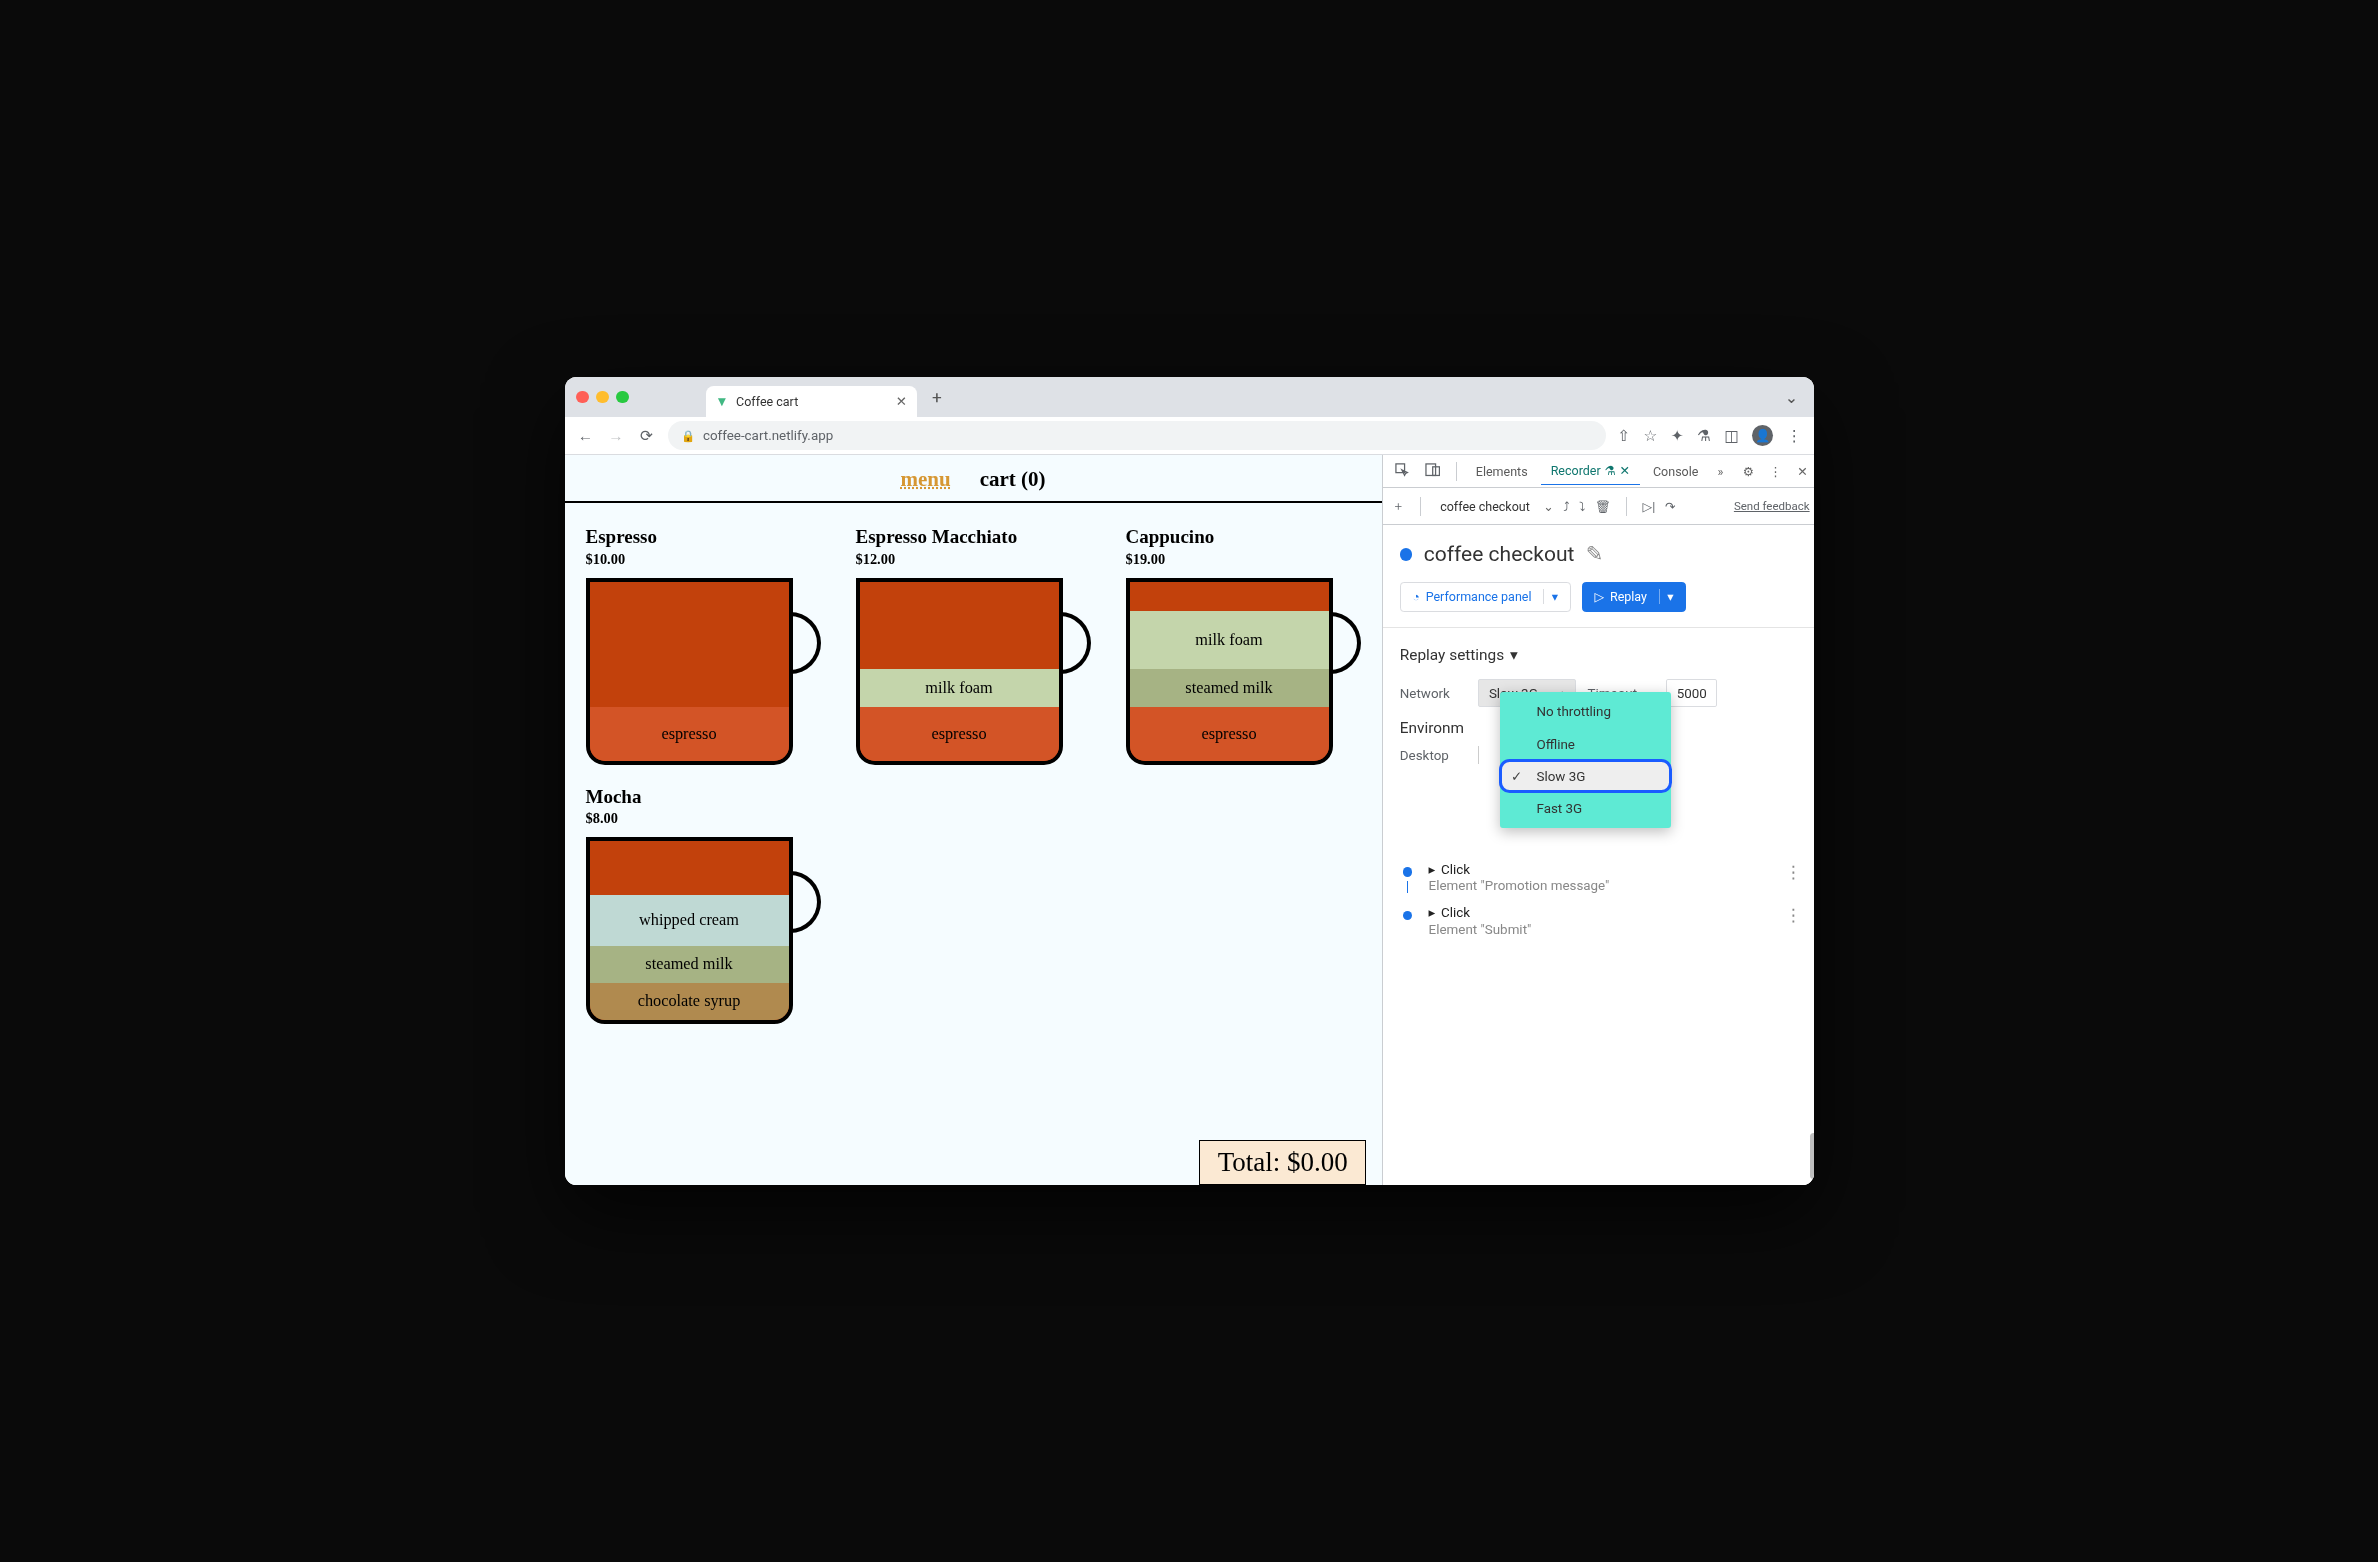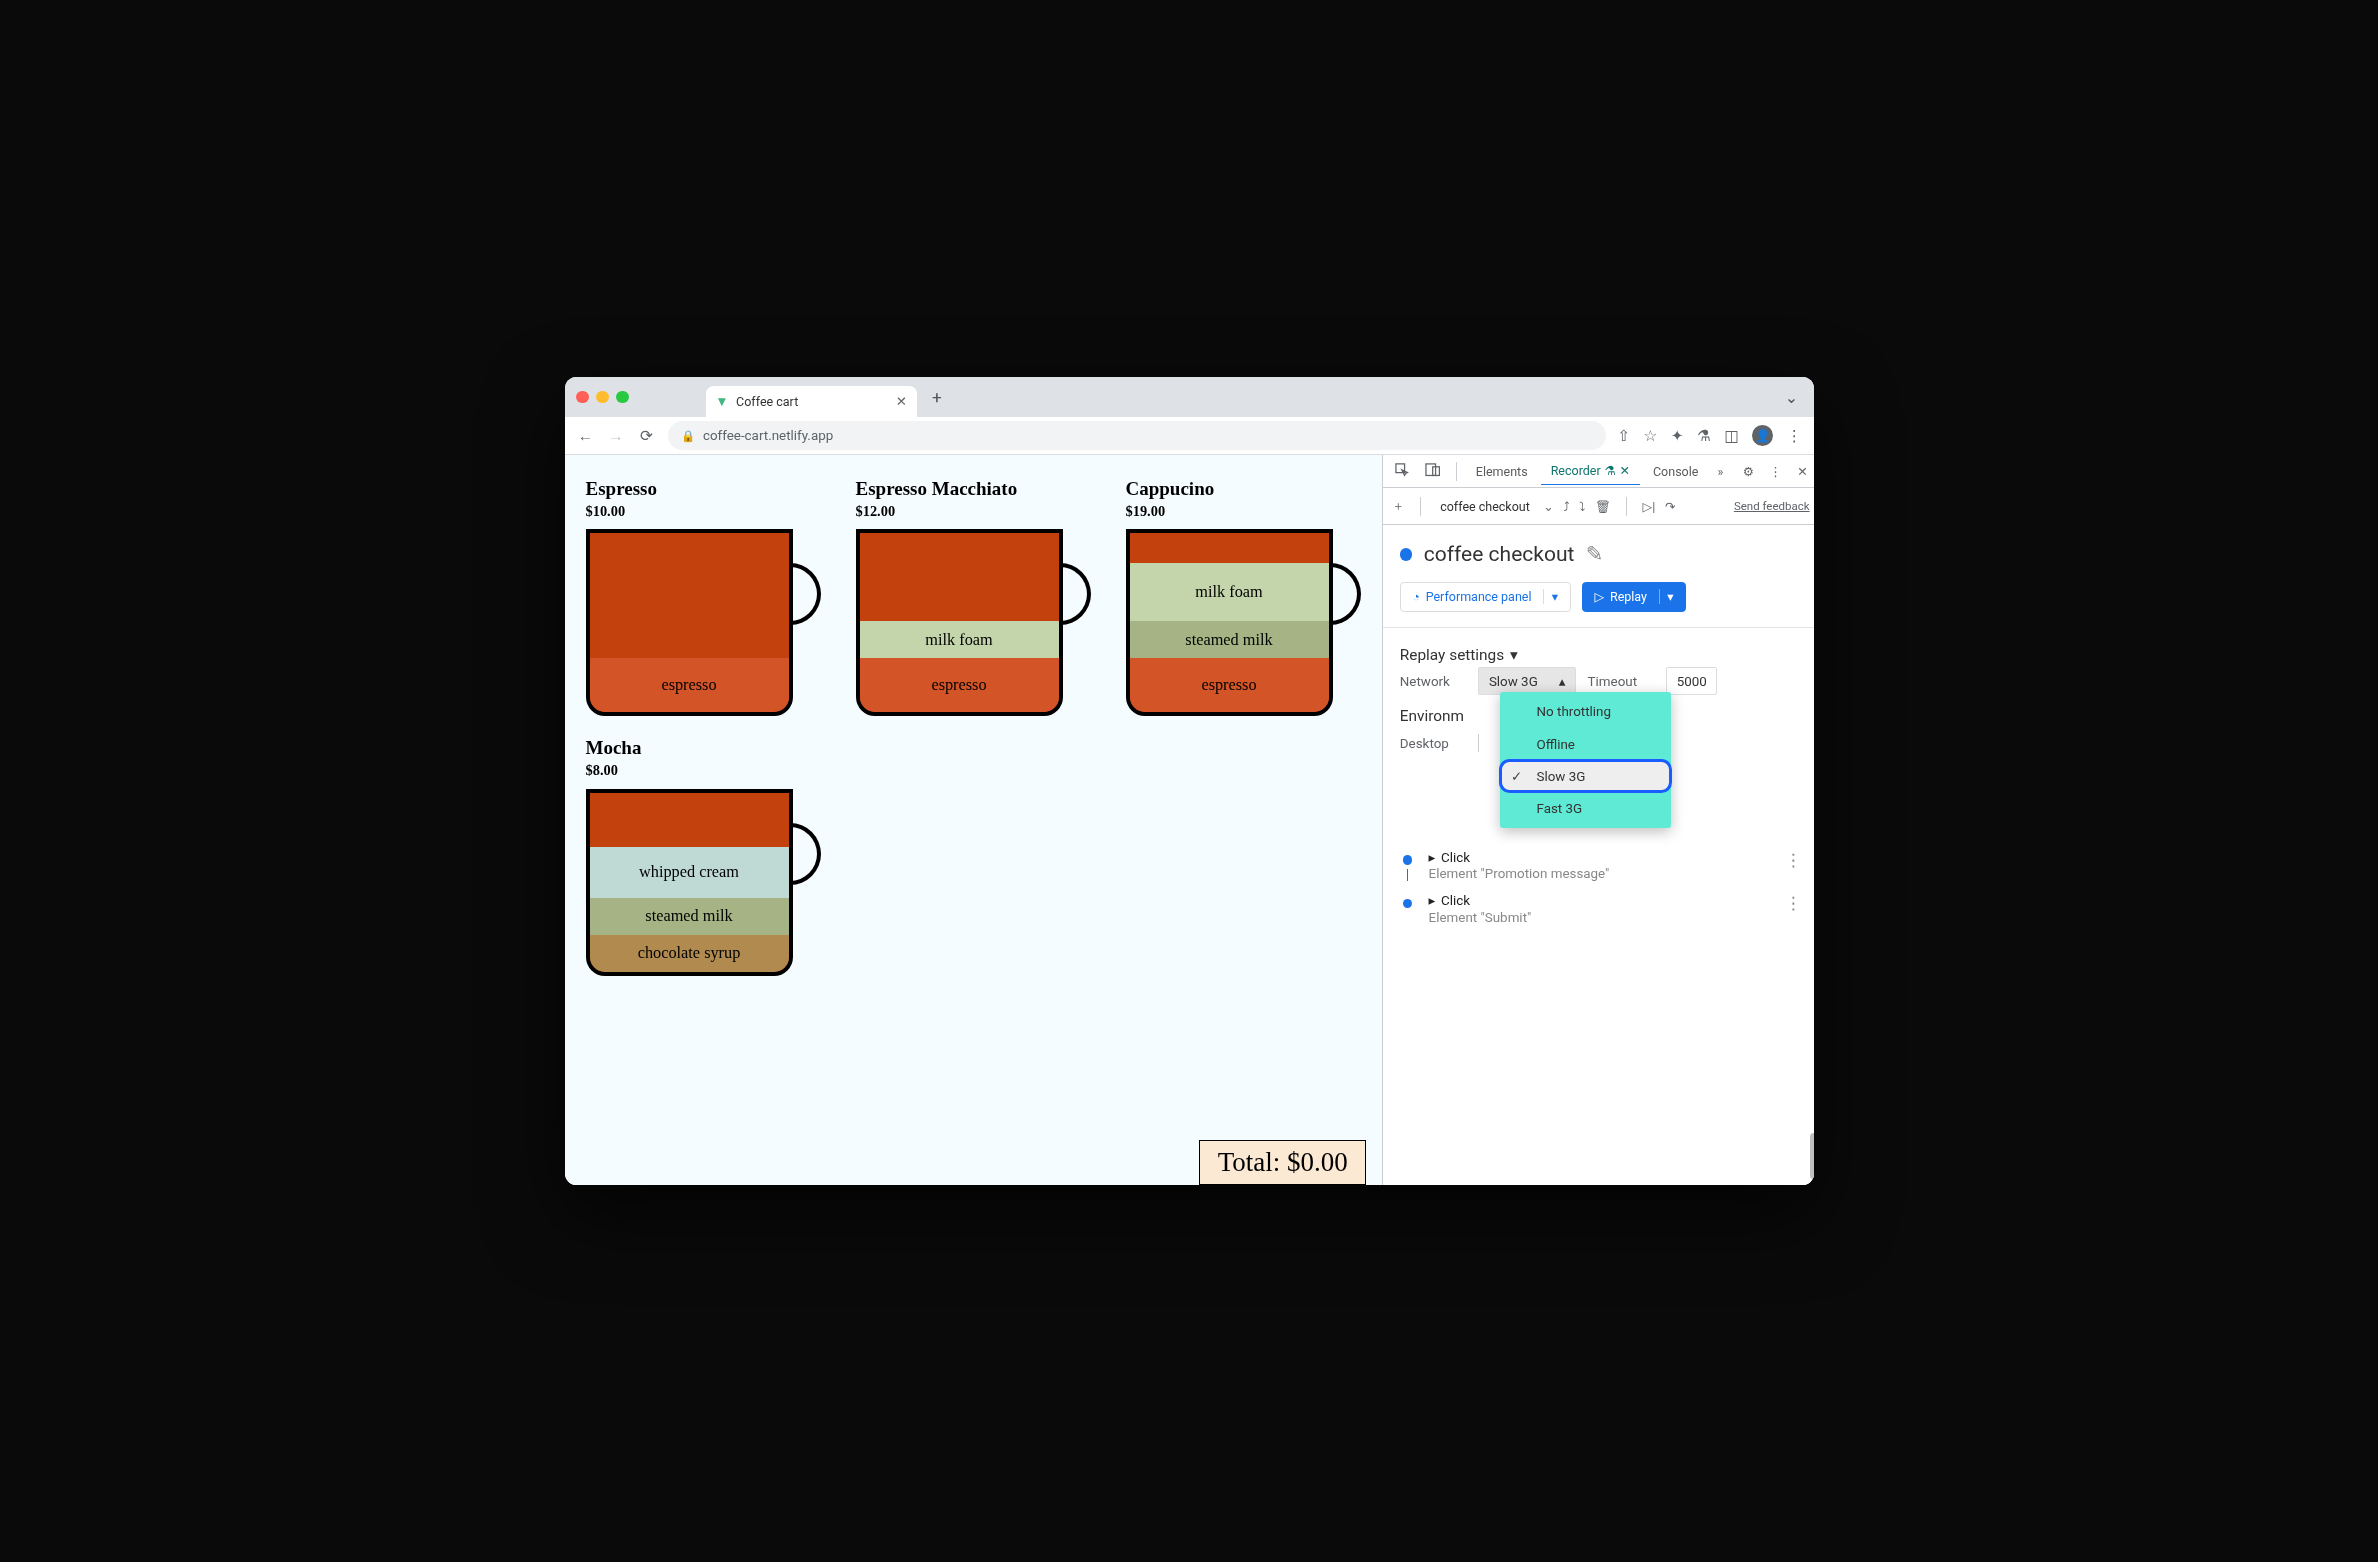--- a/index.html
+++ b/index.html
@@ -186,21 +186,21 @@
 .recorder-body{padding:17.3px 17.3px 0;flex:1;overflow:hidden;position:relative}
 .rec-title{display:flex;align-items:center;gap:11.5px;font-size:21px;margin-bottom:15.4px}
 .blue-dot{width:12.5px;height:12.5px;border-radius:50%;background:#1a73e8}
 .pencil{color:#888}
 .btnrow{display:flex;gap:11.5px;margin-bottom:15.4px}
 .btn{border:1px solid #dadce0;border-radius:3.8px;padding:6.7px 11.5px;font-size:12.5px;display:flex;align-items:center;gap:5.8px;background:#fff;color:#1a73e8}
 .btn .caretbox{border-left:1px solid #dadce0;margin-left:5.8px;padding-left:7.7px;color:#1a73e8}
 .btn.primary{background:#1a73e8;color:#fff;border-color:#1a73e8}
 .btn.primary .caretbox{border-left:1px solid rgba(255,255,255,.4);color:#fff}
 .divider{border-top:1px solid #e4e4e4;margin:0 -17.3px 17.3px}
-.settings-title{font-size:15.4px;margin-bottom:3px;display:flex;align-items:center;gap:5.8px}
+.settings-title{font-size:15.4px;margin-bottom:15px;display:flex;align-items:center;gap:5.8px}
 .settings-row{display:flex;align-items:center;gap:11.5px;margin-bottom:11.5px;font-size:13.4px;color:#5f6368}
 .field-label{min-width:67px}
 .select, .text-input{
   border:1px solid #dadce0;
   background:#fff;
   padding:5.8px 9.6px;
   font-size:13.4px;
   border-radius:1.9px;
   color:#333;
 }
@@ -267,20 +267,24 @@
       <span>⚗</span>
       <span>◫</span>
       <span class="avatar">👤</span>
       <span>⋮</span>
     </div>
   </div>
 
   <div class="split">
 
     <div class="page">
+      <div class="page-nav">
+        <a class="menu-link">menu</a>
+        <span>cart (0)</span>
+      </div>
       <div class="page-content">
         <div class="grid">
 
           <div class="item">
             <h3>Espresso</h3>
             <div class="price">$10.00</div>
             <div class="cup">
               <div class="handle"></div>
               <div class="cup-body">
                 <div class="layer l-espresso">espresso</div>

